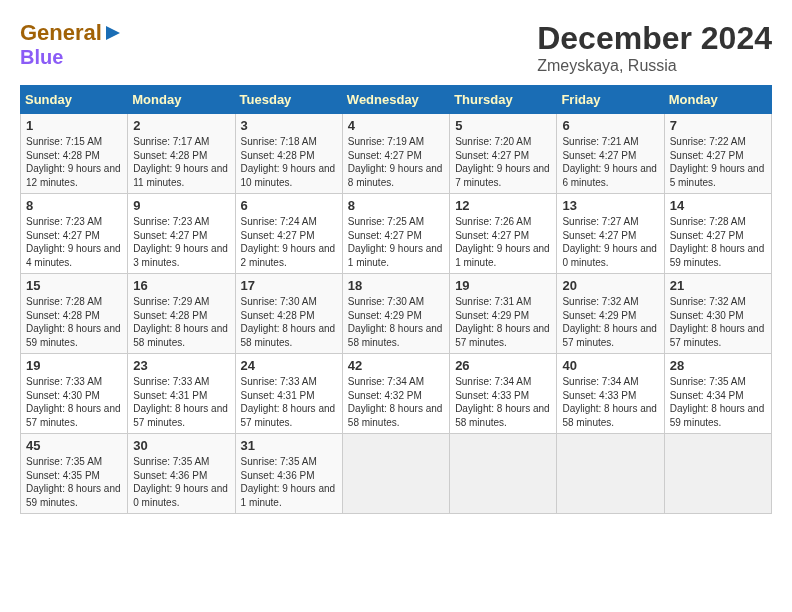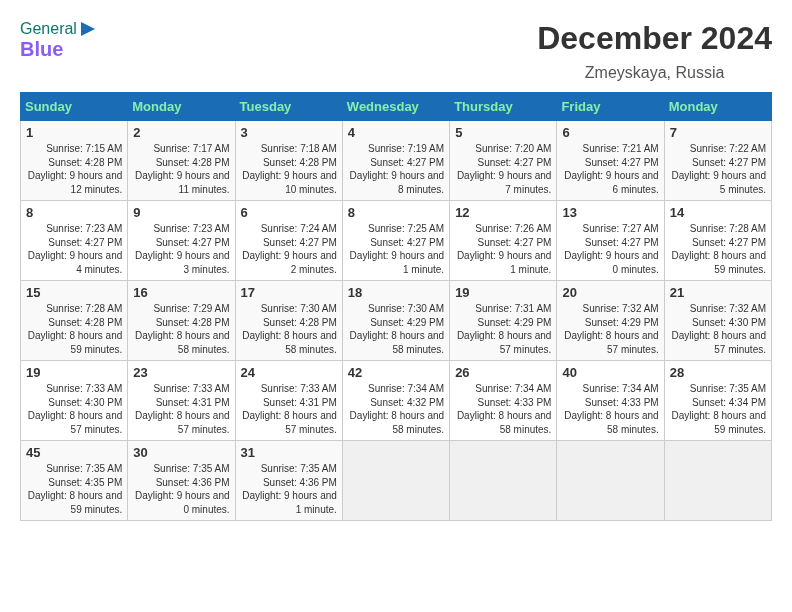--- a/index.html
+++ b/index.html
@@ -9,31 +9,31 @@
       width: 792px;
       min-height: 612px;
       padding: 20px;
     }
     .header-area {
       display: flex;
       justify-content: space-between;
       align-items: flex-start;
       margin-bottom: 10px;
     }
-    .title-area { text-align: center; }
+    .title-area { text-align: left; }
     .month-title { font-size: 32px; font-weight: bold; color: #333; }
-    .location { font-size: 16px; color: #555; margin-top: 7px; }
+    .location { font-size: 16px; color: #555; margin-top: 0; }
     table {
       width: 100%;
       border-collapse: collapse;
       font-size: 11px;
     }
     thead th {
       background: #1a6db5;
-      color: #86efac;
+      color: #fef9c3;
       padding: 6px 4px;
       text-align: left;
       font-size: 13px;
       font-weight: bold;
       border: 1px solid #1a6db5;
     }
     tbody td {
       border: 1px solid #ccc;
       padding: 4px 5px;
       vertical-align: top;
@@ -47,28 +47,27 @@
       font-size: 13px;
       font-weight: bold;
       color: #333;
       display: block;
       margin-bottom: 2px;
     }
     .day-info {
       font-size: 10px;
       color: #333;
       line-height: 1.35;
-      text-align: right;
     }
     .empty-cell { background: #f0f0f0 !important; }
     .logo-container {
       display: flex;
       align-items: center;
     }
-    .general-text { font-size: 16px; font-weight: normal; color: #0f766e; }
+    .general-text { font-size: 22px; font-weight: bold; color: #a16207; }
     .blue-text { font-size: 20px; font-weight: bold; color: #8b5cf6; }
   </style>
 </head>
 <body>
 
 <div class="header-area">
   <div class="logo-container">
     <div>
       <div style="display:flex;align-items:center;gap:2px;">
         <span class="general-text">General</span>

